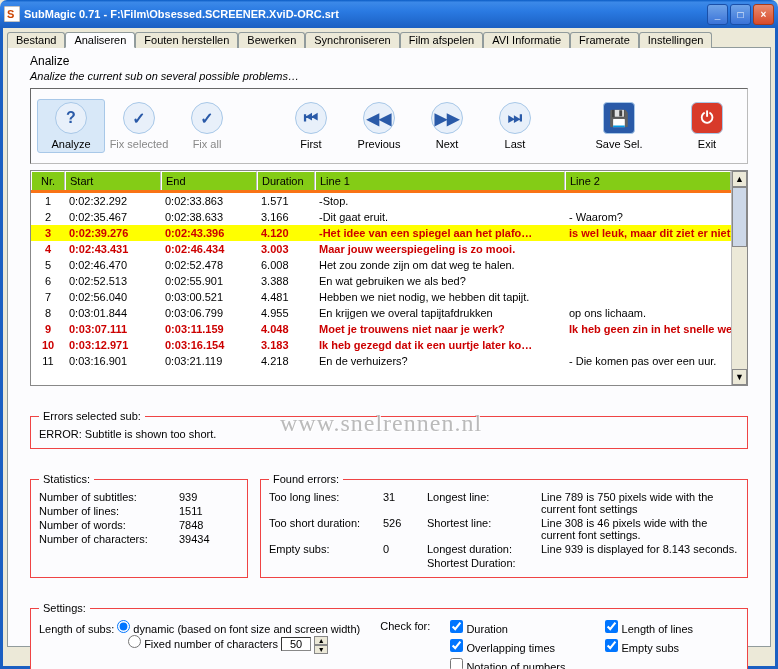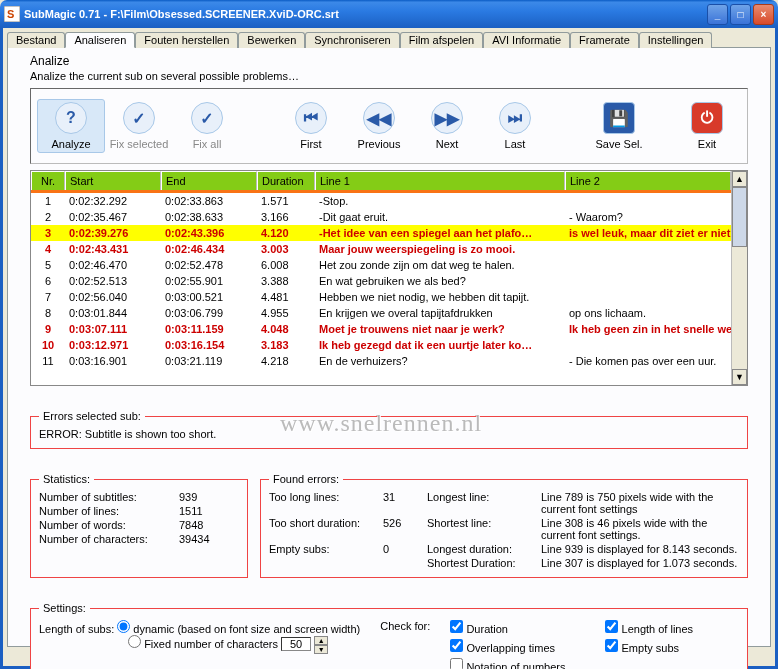--- a/index.html
+++ b/index.html
@@ -9,21 +9,21 @@
 .titlebar .title { flex: 1; }
 .titlebar .winbtns { display: flex; gap: 2px; }
 .titlebar .winbtn { width: 21px; height: 21px; background: linear-gradient(to bottom,#6fa3e8,#3a73d8); border: 1px solid #1a4fa8; border-radius: 3px; display:flex; align-items:center; justify-content:center; color:white; font-weight:bold; font-size:10px; }
 .titlebar .winbtn.close { background: linear-gradient(to bottom,#e88b6f,#d84a2a); border-color:#a83a1a; }
 .client { border: 3px solid #1b5fc2; border-top: none; height: 641px; background: #ece9d8; padding: 4px; }
 .tabs { display: flex; border-bottom: 1px solid #919b9c; margin-bottom: 0; }
 .tab { padding: 1px 8px; background: #ece9d8; border: 1px solid #919b9c; border-bottom: none; margin-right: 0; margin-bottom: -1px; border-top-left-radius:3px; border-top-right-radius:3px; }
 .tab.active { background: #fcfcfe; border-bottom: 1px solid #fcfcfe; }
 .tabbody { border: 1px solid #919b9c; border-top: none; background: #fcfcfe; padding: 6px 22px; height: 599px; }
 .panel-title { font-size: 12px; margin-bottom: 2px; }
-.panel-sub { font-size: 11px; margin-bottom: 6px; color: #000; }
+.panel-sub { font-size: 11px; margin-bottom: 6px; color: #000; font-style: italic; }
 .toolbar { display: flex; align-items: center; border: 1px inset #bbb; padding: 10px 6px; background: #fcfcfe; margin-bottom: 6px; }
 .toolbtn { display:flex; flex-direction:column; align-items:center; width: 68px; gap:4px; }
 .toolbtn.sel { border: 1px solid #a8c8e8; background: #d8e8f8; padding:2px; border-radius:3px; }
 .toolbtn .ticon { width: 32px; height: 32px; border-radius: 50%; background: #e8f0fa; border: 1px solid #a8c8e8; display:flex; align-items:center; justify-content:center; font-size:16px; color:#2a5aa8; font-weight:bold; }
 .toolbtn .tlabel { font-size:11px; text-align:center; }
 .toolbtn.disabled .tlabel { color:#888; }
 .toolbar .spacer { width: 36px; }
 .grid { border: 1px solid #888; background: white; height: 216px; display:flex; }
 .grid-main { flex:1; overflow:hidden; }
 .grid-scroll { width:16px; background:#ece9d8; border-left:1px solid #bbb; position:relative; }
@@ -266,21 +266,20 @@
               <div>526</div>
               <div>Shortest line:</div>
               <div>Line 308 is 46 pixels wide with the current font settings.</div>
               <div>Empty subs:</div>
               <div>0</div>
               <div>Longest duration:</div>
               <div>Line 939 is displayed for 8.143 seconds.</div>
               <div></div>
               <div></div>
               <div>Shortest Duration:</div>
-              <div>Line 307 is displayed for 1.073 seconds.</div>
             </div>
       </fieldset>
     </div>
 
     <fieldset>
       <legend>Settings:</legend>
       <div class="settings-row">
         <div>
           <span>Length of subs:</span>
           <label><input type="radio" name="len" checked="" style=""> <span>dynamic (based on font size and screen width)</span></label><br>

